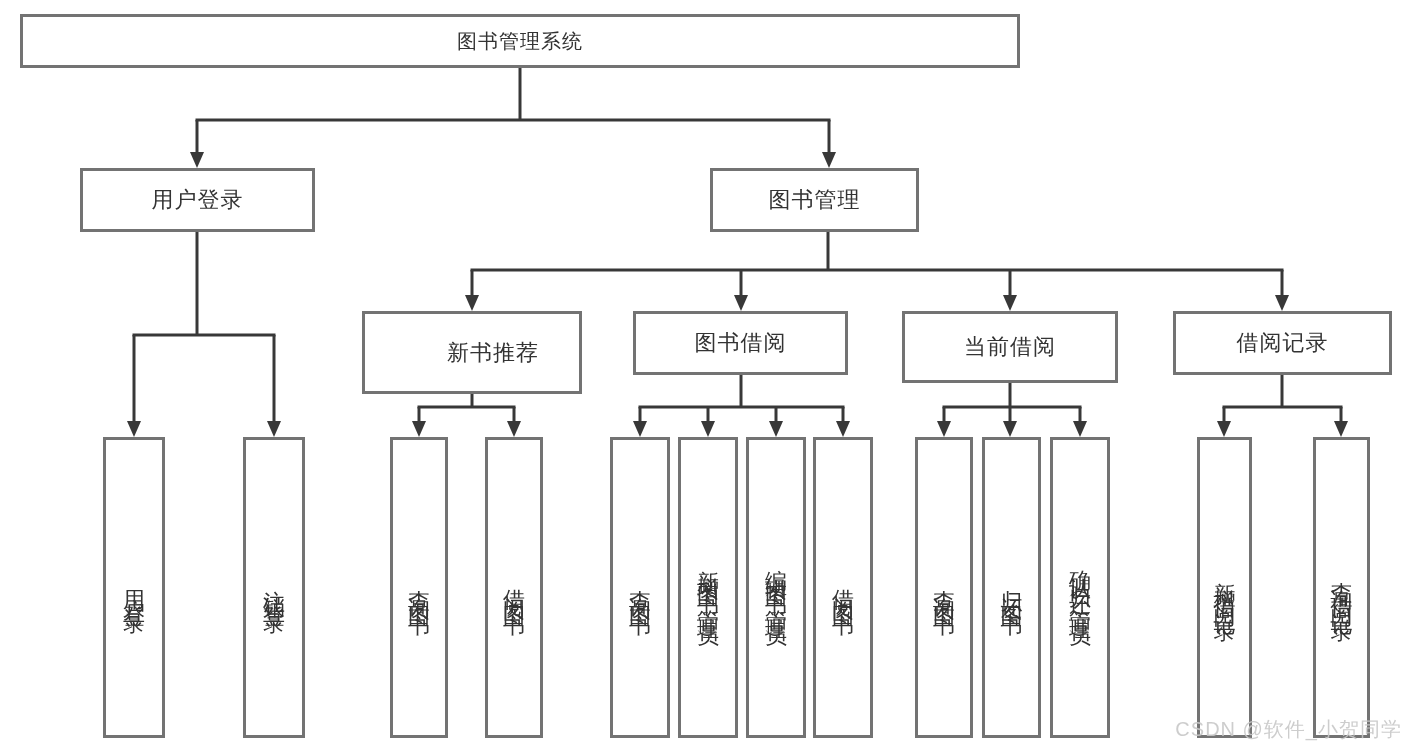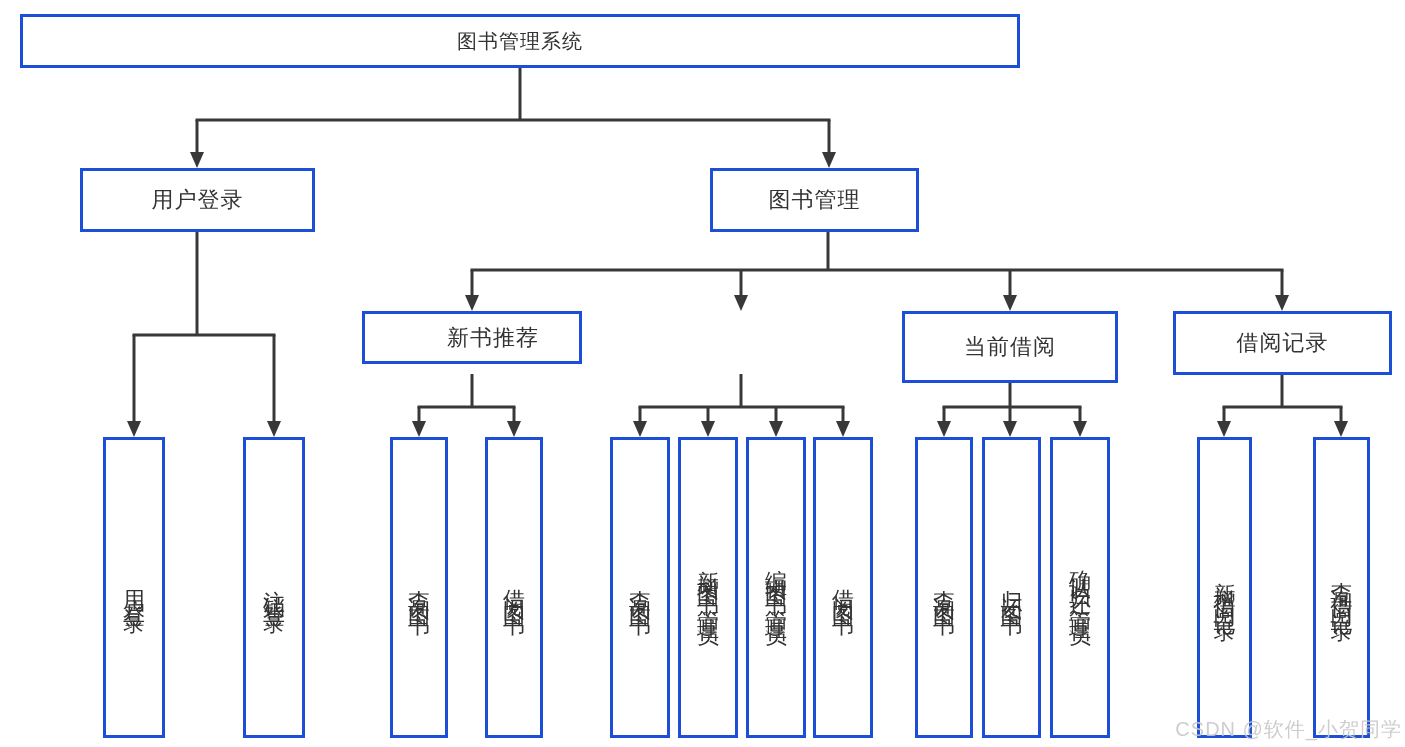--- a/index.html
+++ b/index.html
@@ -16,21 +16,21 @@
   }
   svg.connectors {
     position: absolute;
     left: 0; top: 0;
     z-index: 1;
   }
   .node {
     position: absolute;
     box-sizing: border-box;
     background: #ffffff;
-    border: 3px solid #1d4ed8;
+    border: 3px solid #737373;
     display: flex;
     align-items: center;
     justify-content: center;
     color: #333333;
     z-index: 2;
   }
   .h-node span {
     font-size: 22px;
     letter-spacing: 1px;
     white-space: nowrap;
@@ -142,22 +142,25 @@
     <span>图书管理系统</span>
   </div>
 
   <div class="node h-node" style="left:80px; top:168px; width:235px; height:64px;">
     <span>用户登录</span>
   </div>
   <div class="node h-node" style="left:710px; top:168px; width:209px; height:64px;">
     <span>图书管理</span>
   </div>
 
-  <div class="node h-node" style="left:362px; top:311px; width:220px; height:53px;padding-left:42px;">
+  <div class="node h-node" style="left:362px; top:311px; width:220px; height:83px;padding-left:42px;">
     <span>新书推荐</span>
+  </div>
+  <div class="node h-node" style="left:633px; top:311px; width:215px; height:64px;">
+    <span>图书借阅</span>
   </div>
   <div class="node h-node" style="left:902px; top:311px; width:216px; height:72px;">
     <span>当前借阅</span>
   </div>
   <div class="node h-node" style="left:1173px; top:311px; width:219px; height:64px;">
     <span>借阅记录</span>
   </div>
 
   <div class="node v-node" style="left:103px; top:437px; width:62px; height:301px;">
     <span>用户登录</span>

